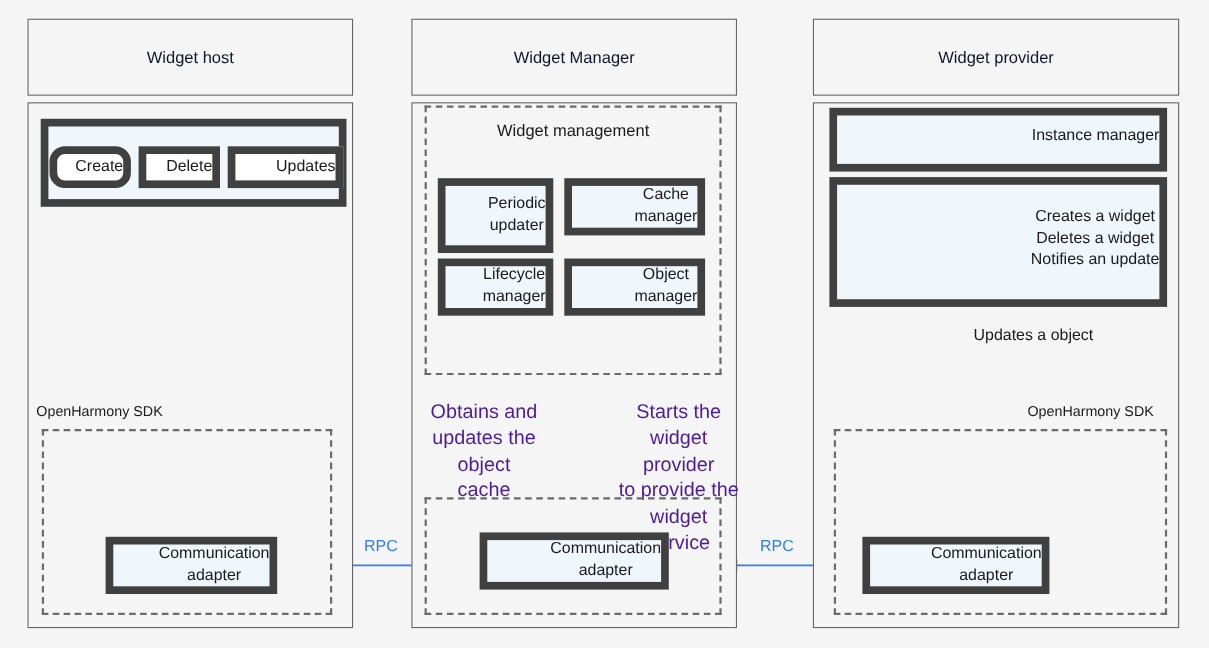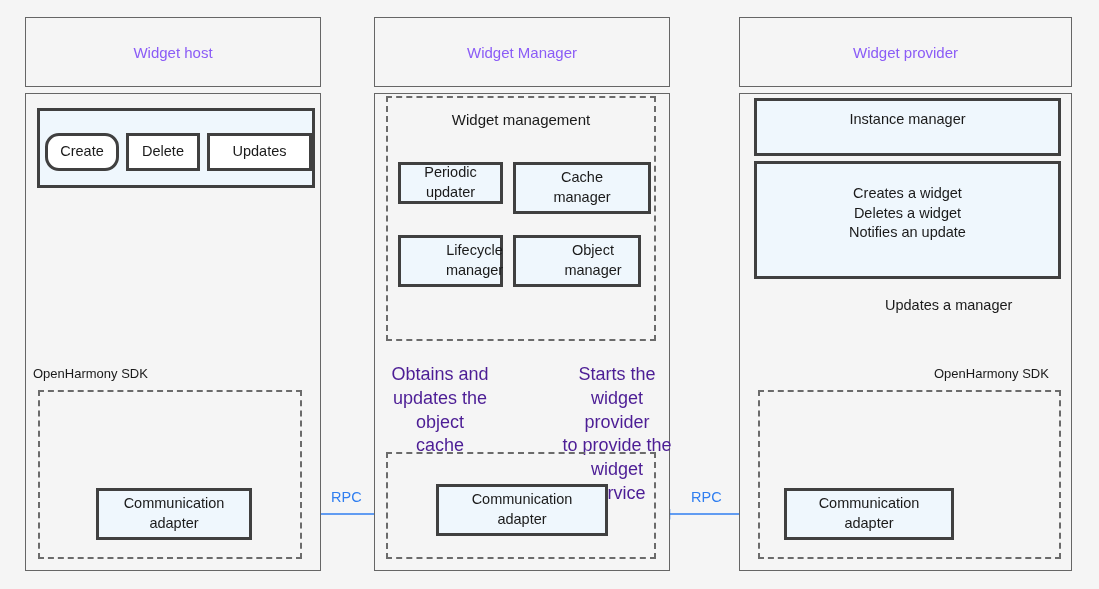--- a/index.html
+++ b/index.html
@@ -24,38 +24,38 @@
   }
   
   .panel-header {
     position: absolute;
     border: 1px solid #666666;
     background: #f5f5f5;
     display: flex;
     align-items: center;
     justify-content: center;
     font-size: 15px;
-    color: #8b5cf6;
+    color: #0f172a;
     box-sizing: border-box;
   }
   .panel-body {
     position: absolute;
     border: 1px solid #666666;
     background: #f5f5f5;
     box-sizing: border-box;
   }
   
   .bbox {
     position: absolute;
     box-sizing: border-box;
-    border: 3px solid #404040;
+    border: 7px solid #404040;
     background: #eff7fd;
     display: flex;
     align-items: center;
-    justify-content: center;
+    justify-content: flex-end;
     text-align: center;
     font-size: 14.5px;
     line-height: 1.35;
     color: #1a1a1a;
   }
   .bbox.white { background: #ffffff; }
   .bbox.top-label {
     align-items: flex-start;
     padding-top: 9px;
   }
@@ -181,25 +181,25 @@
   <div class="panel-header" style="left:374px; top:17px; width:296px; height:70px;">
     <span>Widget Manager</span>
   </div>
 
   <div class="panel-body" style="left:374px; top:93px; width:296px; height:478px;"></div>
 
   <div class="dashbox" style="left:386px; top:96px; width:270px; height:245px;">
     <div class="dashbox-title" style="top:13px;">Widget management</div>
   </div>
 
-  <div class="bbox" style="left:398px; top:162px; width:105px; height:42px;">
+  <div class="bbox" style="left:398px; top:162px; width:105px; height:68px;">
     <span style="white-space:pre-line;">Periodic
 updater</span>
   </div>
-  <div class="bbox" style="left:513px; top:162px; width:138px; height:52px;">
+  <div class="bbox" style="left:513px; top:162px; width:128px; height:52px;">
     <span style="white-space:pre-line;">Cache
 manager</span>
   </div>
   <div class="bbox" style="left:398px; top:235px; width:105px; height:52px;padding-left:48px;">
     <span style="white-space:pre-line;">Lifecycle
 manager</span>
   </div>
   <div class="bbox" style="left:513px; top:235px; width:128px; height:52px;padding-left:32px;">
     <span style="white-space:pre-line;">Object
 manager</span>
@@ -230,21 +230,21 @@
   <div class="bbox top-label" style="left:754px; top:98px; width:307px; height:58px;">
     <span>Instance manager</span>
   </div>
 
   <div class="bbox top-label" style="left:754px; top:161px; width:307px; height:118px; padding-top:20px;">
     <span style="white-space:pre-line;">Creates a widget
 Deletes a widget
 Notifies an update</span>
   </div>
 
-  <div class="plain-label" style="left:885px; top:296px;">Updates a manager</div>
+  <div class="plain-label" style="left:885px; top:296px;">Updates a object</div>
 
   <div class="sdk-label" style="left:934px; top:366px;">OpenHarmony SDK</div>
 
   <div class="dashbox" style="left:758px; top:390px; width:303px; height:169px;"></div>
 
   <div class="bbox" style="left:784px; top:488px; width:170px; height:52px;">
     <span style="white-space:pre-line;">Communication
 adapter</span>
   </div>
 

